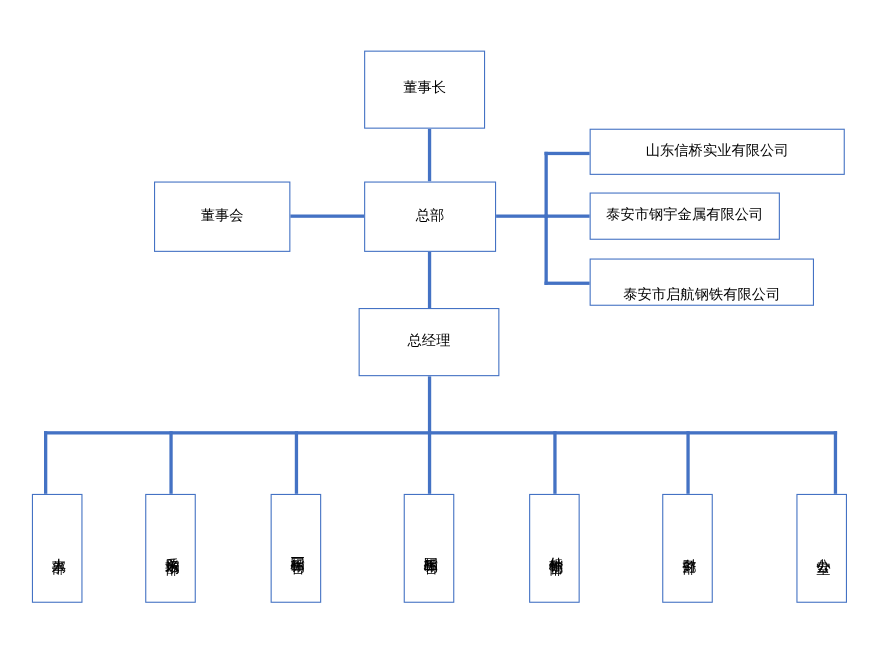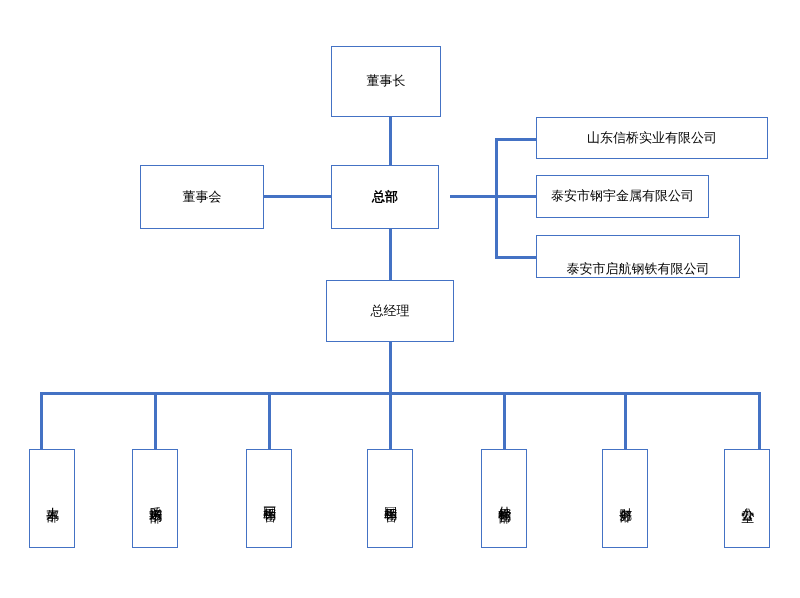--- a/index.html
+++ b/index.html
@@ -75,21 +75,21 @@
   <div class="conn" style="left:758px; top:392px; width:3px; height:57px;"></div>
 
   <div class="node" style="left:331px; top:46px; width:110px; height:71px;">
     <span class="label">董事长</span>
   </div>
 
   <div class="node" style="left:124px; top:165px; width:124px; height:64px;margin-left:16px;">
     <span class="label">董事会</span>
   </div>
 
-  <div class="node" style="left:331px; top:165px; width:108px; height:64px;font-weight:bold;">
+  <div class="node" style="left:331px; top:165px; width:120px; height:64px;">
     <span class="label">总部</span>
   </div>
 
   <div class="node" style="left:536px; top:117px; width:232px; height:42px;">
     <span class="label">山东信桥实业有限公司</span>
   </div>
 
   <div class="node" style="left:536px; top:175px; width:173px; height:43px;">
     <span class="label">泰安市钢宇金属有限公司</span>
   </div>

